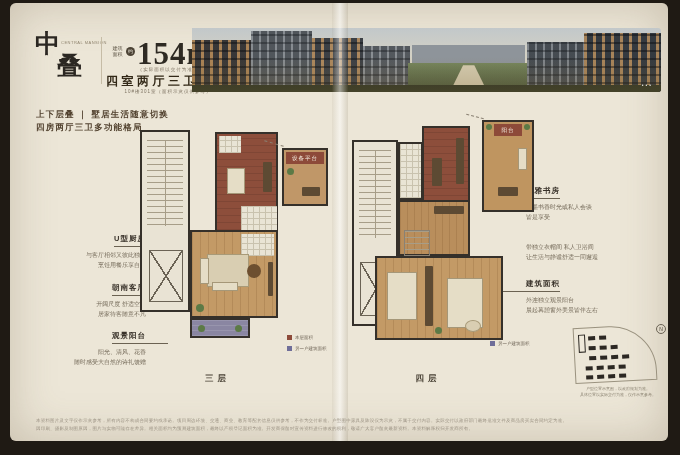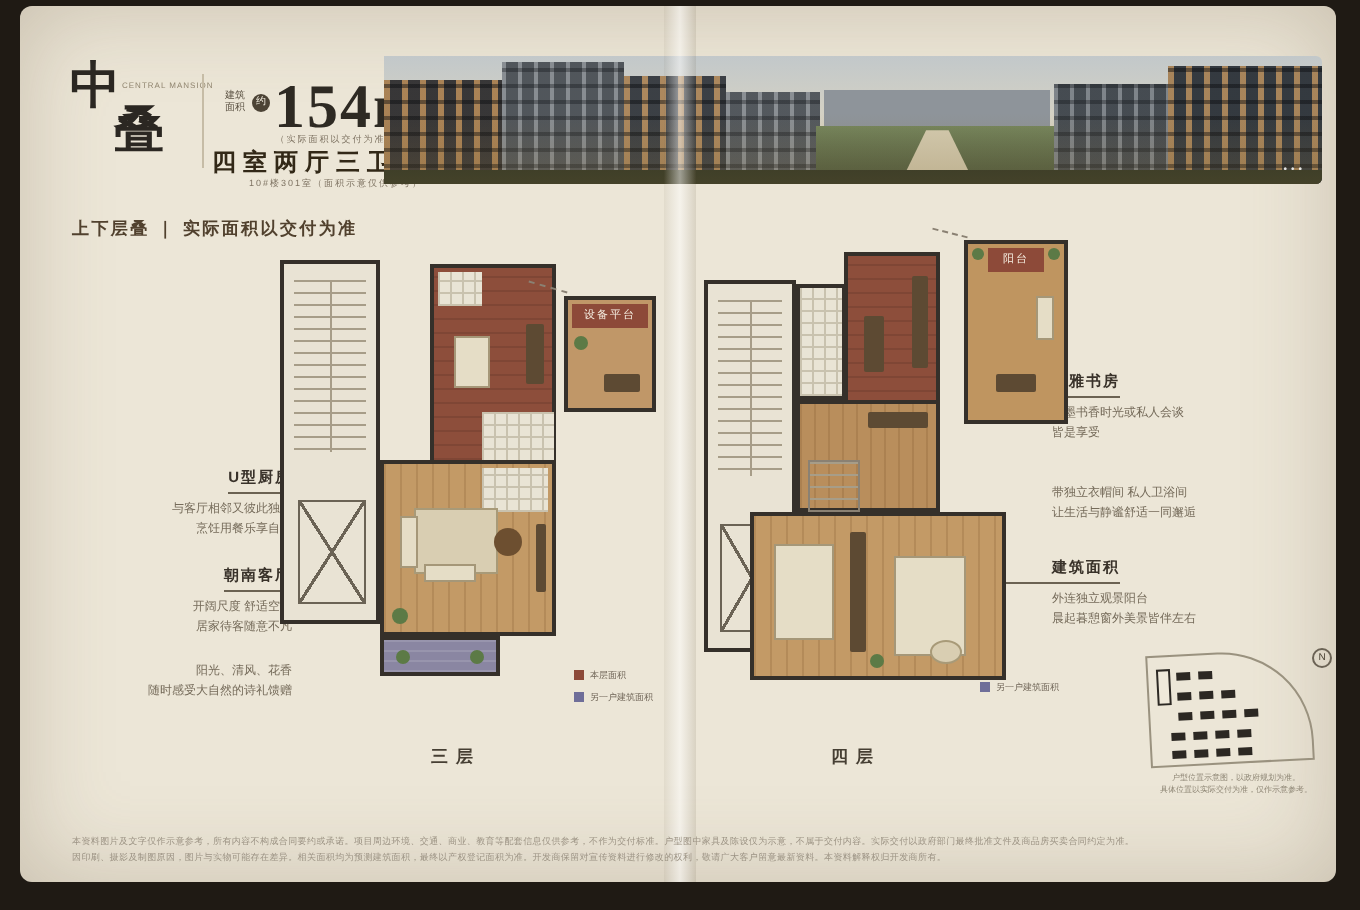--- a/index.html
+++ b/index.html
@@ -103,34 +103,36 @@
     <div class="bldg" style="left:46%;width:27%;height:46%;background:linear-gradient(180deg,#75855c,#45523a);"></div>
     <div class="bldg" style="left:55%;width:8%;height:42%;background:#d5ccb1;clip-path:polygon(35% 0,65% 0,100% 100%,0 100%);"></div>
     <div class="bldg win-cool" style="left:71.5%;width:12%;height:78%;background-color:#4d5359;"></div>
     <div class="bldg win-warm" style="left:83.5%;width:16.5%;height:92%;background-color:#3d4349;"></div>
     <div id="banner-hedge"></div>
     <div id="banner-tint"></div>
     <div id="banner-dots">•••</div>
   </div>
 
   <div class="sell-points" style="left:36px;top:108px;">
-    <div>上下层叠 ｜ 实际面积以交付为准</div>
+    <div>上下层叠 ｜ 墅居生活随意切换</div>
+    <div>四房两厅三卫多功能格局</div>
   </div>
 
   <div class="anno anno-l" style="left:28px;top:234px;">
     <div><span class="t">U型厨房</span></div>
     <div>与客厅相邻又彼此独立</div>
     <div>烹饪用餐乐享自在</div>
   </div>
   <div class="anno anno-l" style="left:28px;top:283px;">
     <div><span class="t">朝南客厅</span></div>
     <div>开阔尺度 舒适空间</div>
     <div>居家待客随意不凡</div>
   </div>
   <div class="anno anno-l" style="left:28px;top:331px;">
+    <div><span class="t">观景阳台</span></div>
     <div>阳光、清风、花香</div>
     <div>随时感受大自然的诗礼馈赠</div>
   </div>
 
   <div class="anno anno-r" style="left:526px;top:186px;">
     <div><span class="t">静雅书房</span></div>
     <div>翰墨书香时光或私人会谈</div>
     <div>皆是享受</div>
   </div>
   <div class="anno anno-r" style="left:526px;top:242px;">
@@ -168,21 +170,21 @@
     <div class="wallbox balcony" style="left:190px;top:318px;width:60px;height:20px;">
       <div class="plant" style="left:6px;top:5px;width:7px;height:7px;"></div>
       <div class="plant" style="right:6px;top:5px;width:7px;height:7px;"></div>
     </div>
     <div class="wallbox" style="left:282px;top:148px;width:46px;height:58px;background:#c09768;">
       <div class="red-tag" style="left:2px;top:2px;right:2px;height:12px;">设备平台</div>
       <div class="plant" style="left:3px;top:18px;width:7px;height:7px;"></div>
       <div class="furn" style="right:6px;bottom:8px;width:18px;height:9px;"></div>
     </div>
     <div class="dash" style="left:264px;top:143px;width:20px;transform:rotate(16deg);"></div>
-    <div class="floor-label" style="left:205px;top:373px;width:46px;text-align:center;">三层</div>
+    <div class="floor-label" style="left:205px;top:373px;width:46px;">三层</div>
     <div class="legend-row" style="left:287px;top:335px;">
       <span class="legend-sw" style="background: rgb(141, 74, 57);"></span>
       <span>本层面积</span>
     </div>
     <div class="legend-row" style="left:287px;top:346px;">
       <span class="legend-sw" style="background: rgb(111, 110, 153);"></span>
       <span>另一户建筑面积</span>
     </div>
   </div>
 

